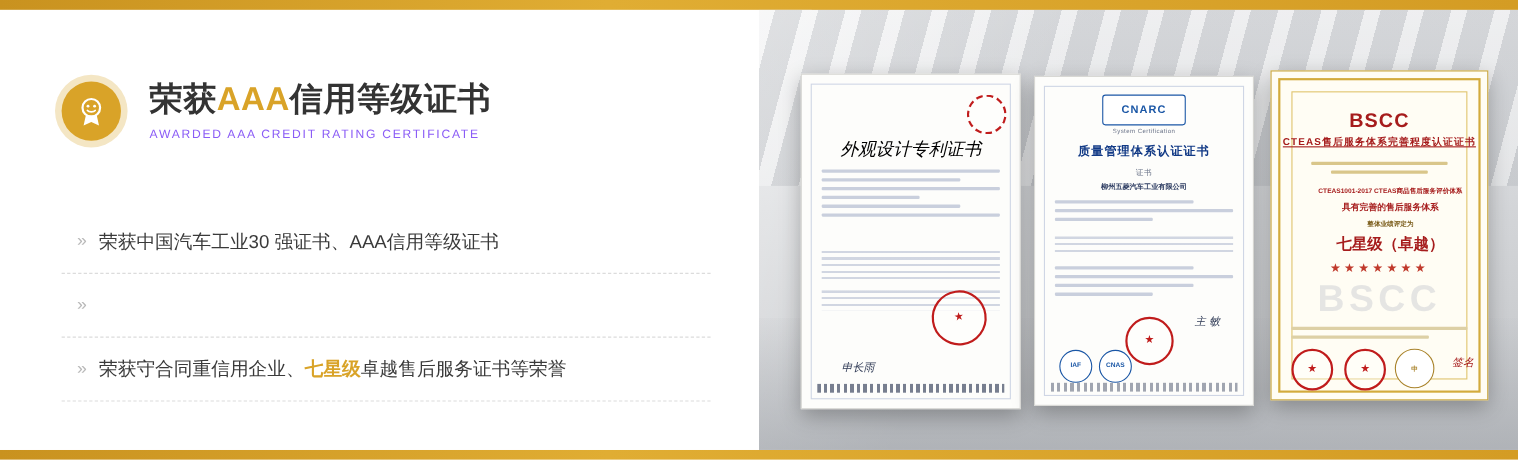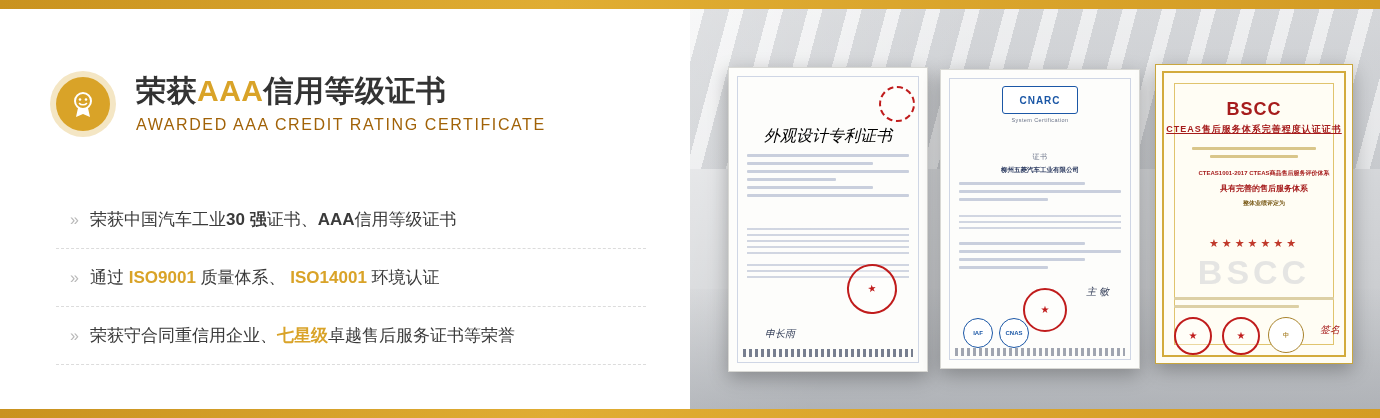--- a/index.html
+++ b/index.html
@@ -71,22 +71,22 @@
     font-size: 30px;
     font-weight: bold;
     color: #333333;
     line-height: 1.15;
     letter-spacing: 0.5px;
     white-space: nowrap;
   }
   .title-main .gold { color: #d9a328; }
   .title-sub {
     margin-top: 7px;
-    font-size: 16px;
-    color: #a16207;
+    font-size: 11px;
+    color: #8b5cf6;
     letter-spacing: 1.6px;
     white-space: nowrap;
   }
   
   .bullets {
     position: absolute;
     left: 56px;
     top: 182px;
     width: 590px;
   }
@@ -105,21 +105,21 @@
     letter-spacing: -3px;
     padding-left: 14px;
     box-sizing: border-box;
   }
   .bullet-text {
     font-size: 17px;
     color: #3a3a3a;
     white-space: nowrap;
   }
   .bullet-text .gold { color: #d9a328; font-weight: bold; }
-  .bullet-text b { font-weight: bold; }
+  .bullet-text b { font-weight: normal; }
 
   
   .right-col {
     position: absolute;
     left: 690px; top: 9px;
     width: 690px;
     height: 400px;
     overflow: hidden;
     background: #cfcfcf;
   }
@@ -358,21 +358,20 @@
 
     <div class="bullets">
 
       <div class="bullet">
         <div class="chev">»</div>
         <div class="bullet-text"><span>荣获中国汽车工业</span><b>30 强</b><span>证书、</span><b>AAA</b><span>信用等级证书</span></div>
       </div>
 
       <div class="bullet">
         <div class="chev">»</div>
-        <div class="bullet-text"><span>通过 </span><span class="gold">ISO9001</span><span> 质量体系、 </span><span class="gold">ISO14001</span><span> 环境认证</span></div>
       </div>
 
       <div class="bullet">
         <div class="chev">»</div>
         <div class="bullet-text"><span>荣获守合同重信用企业、</span><span class="gold">七星级</span><span>卓越售后服务证书等荣誉</span></div>
       </div>
 
     </div>
   </div>
 
@@ -401,20 +400,23 @@
         </div>
       <div class="sign" style="left:36px; bottom:30px;">申长雨</div>
       <div class="pat-bar" style="bottom:14px;"></div>
       <div class="seal" style="left:150px; top:18px; width:32px; height:32px; border-style:dashed;"></div>
     </div>
 
     <div class="cert cert-2">
       <div class="cert-inner"></div>
       <div class="cnarc">CNARC</div>
       <div class="c-sub" style="position:absolute;left:0;right:0;top:45px;text-align:center;">System Certification</div>
+      <div class="c-head" style="top:60px;">
+        <div class="c-title blue">质量管理体系认证证书</div>
+      </div>
       <div class="c-sub" style="position:absolute;left:0;right:0;top:80px;text-align:center;font-size:7px;">证书</div>
       <div class="c-org" style="position:absolute;left:0;right:0;top:96px;font-weight:bold;">柳州五菱汽车工业有限公司</div>
       <div class="c-lines" style="top:112px;">
         <div class="c-line m"></div>
         <div class="c-line l"></div>
         <div class="c-line s"></div>
       </div>
       <div class="c-blk" style="top:145px;height:16px;"></div>
       <div class="c-lines" style="top:172px;">
         <div class="c-line m"></div>
@@ -439,20 +441,21 @@
       <div class="c-head" style="top:58px;">
         <div class="c-title red" style="font-size:9px;text-decoration:underline;">CTEAS售后服务体系完善程度认证证书</div>
       </div>
       <div class="c-lines" style="top:82px;">
         <div class="c-line m" style="margin:0 auto;background:#d9c68a;"></div>
         <div class="c-line s" style="margin:0 auto;background:#d9c68a;"></div>
       </div>
       <div class="gold-text" style="top:104px;font-size:6px;">CTEAS1001-2017 CTEAS商品售后服务评价体系</div>
       <div class="gold-text" style="top:118px;font-size:8px;">具有完善的售后服务体系</div>
       <div class="gold-text" style="top:134px;font-size:6px;color:#7a5b18;">整体业绩评定为</div>
+      <div class="gold-text" style="top:148px;font-size:14px;">七星级（卓越）</div>
       <div class="stars" style="top:172px;">★★★★★★★</div>
       <div class="watermark" style="top:188px;">BSCC</div>
       <div class="c-lines" style="top:232px;">
         <div class="c-line l" style="background:#ddd0a5;"></div>
         <div class="c-line m" style="background:#ddd0a5;"></div>
       </div>
       <div class="seal" style="left:18px; top:252px; width:34px; height:34px;">
           <span class="seal-star">★</span>
         </div>
       <div class="seal" style="left:66px; top:252px; width:34px; height:34px;">

